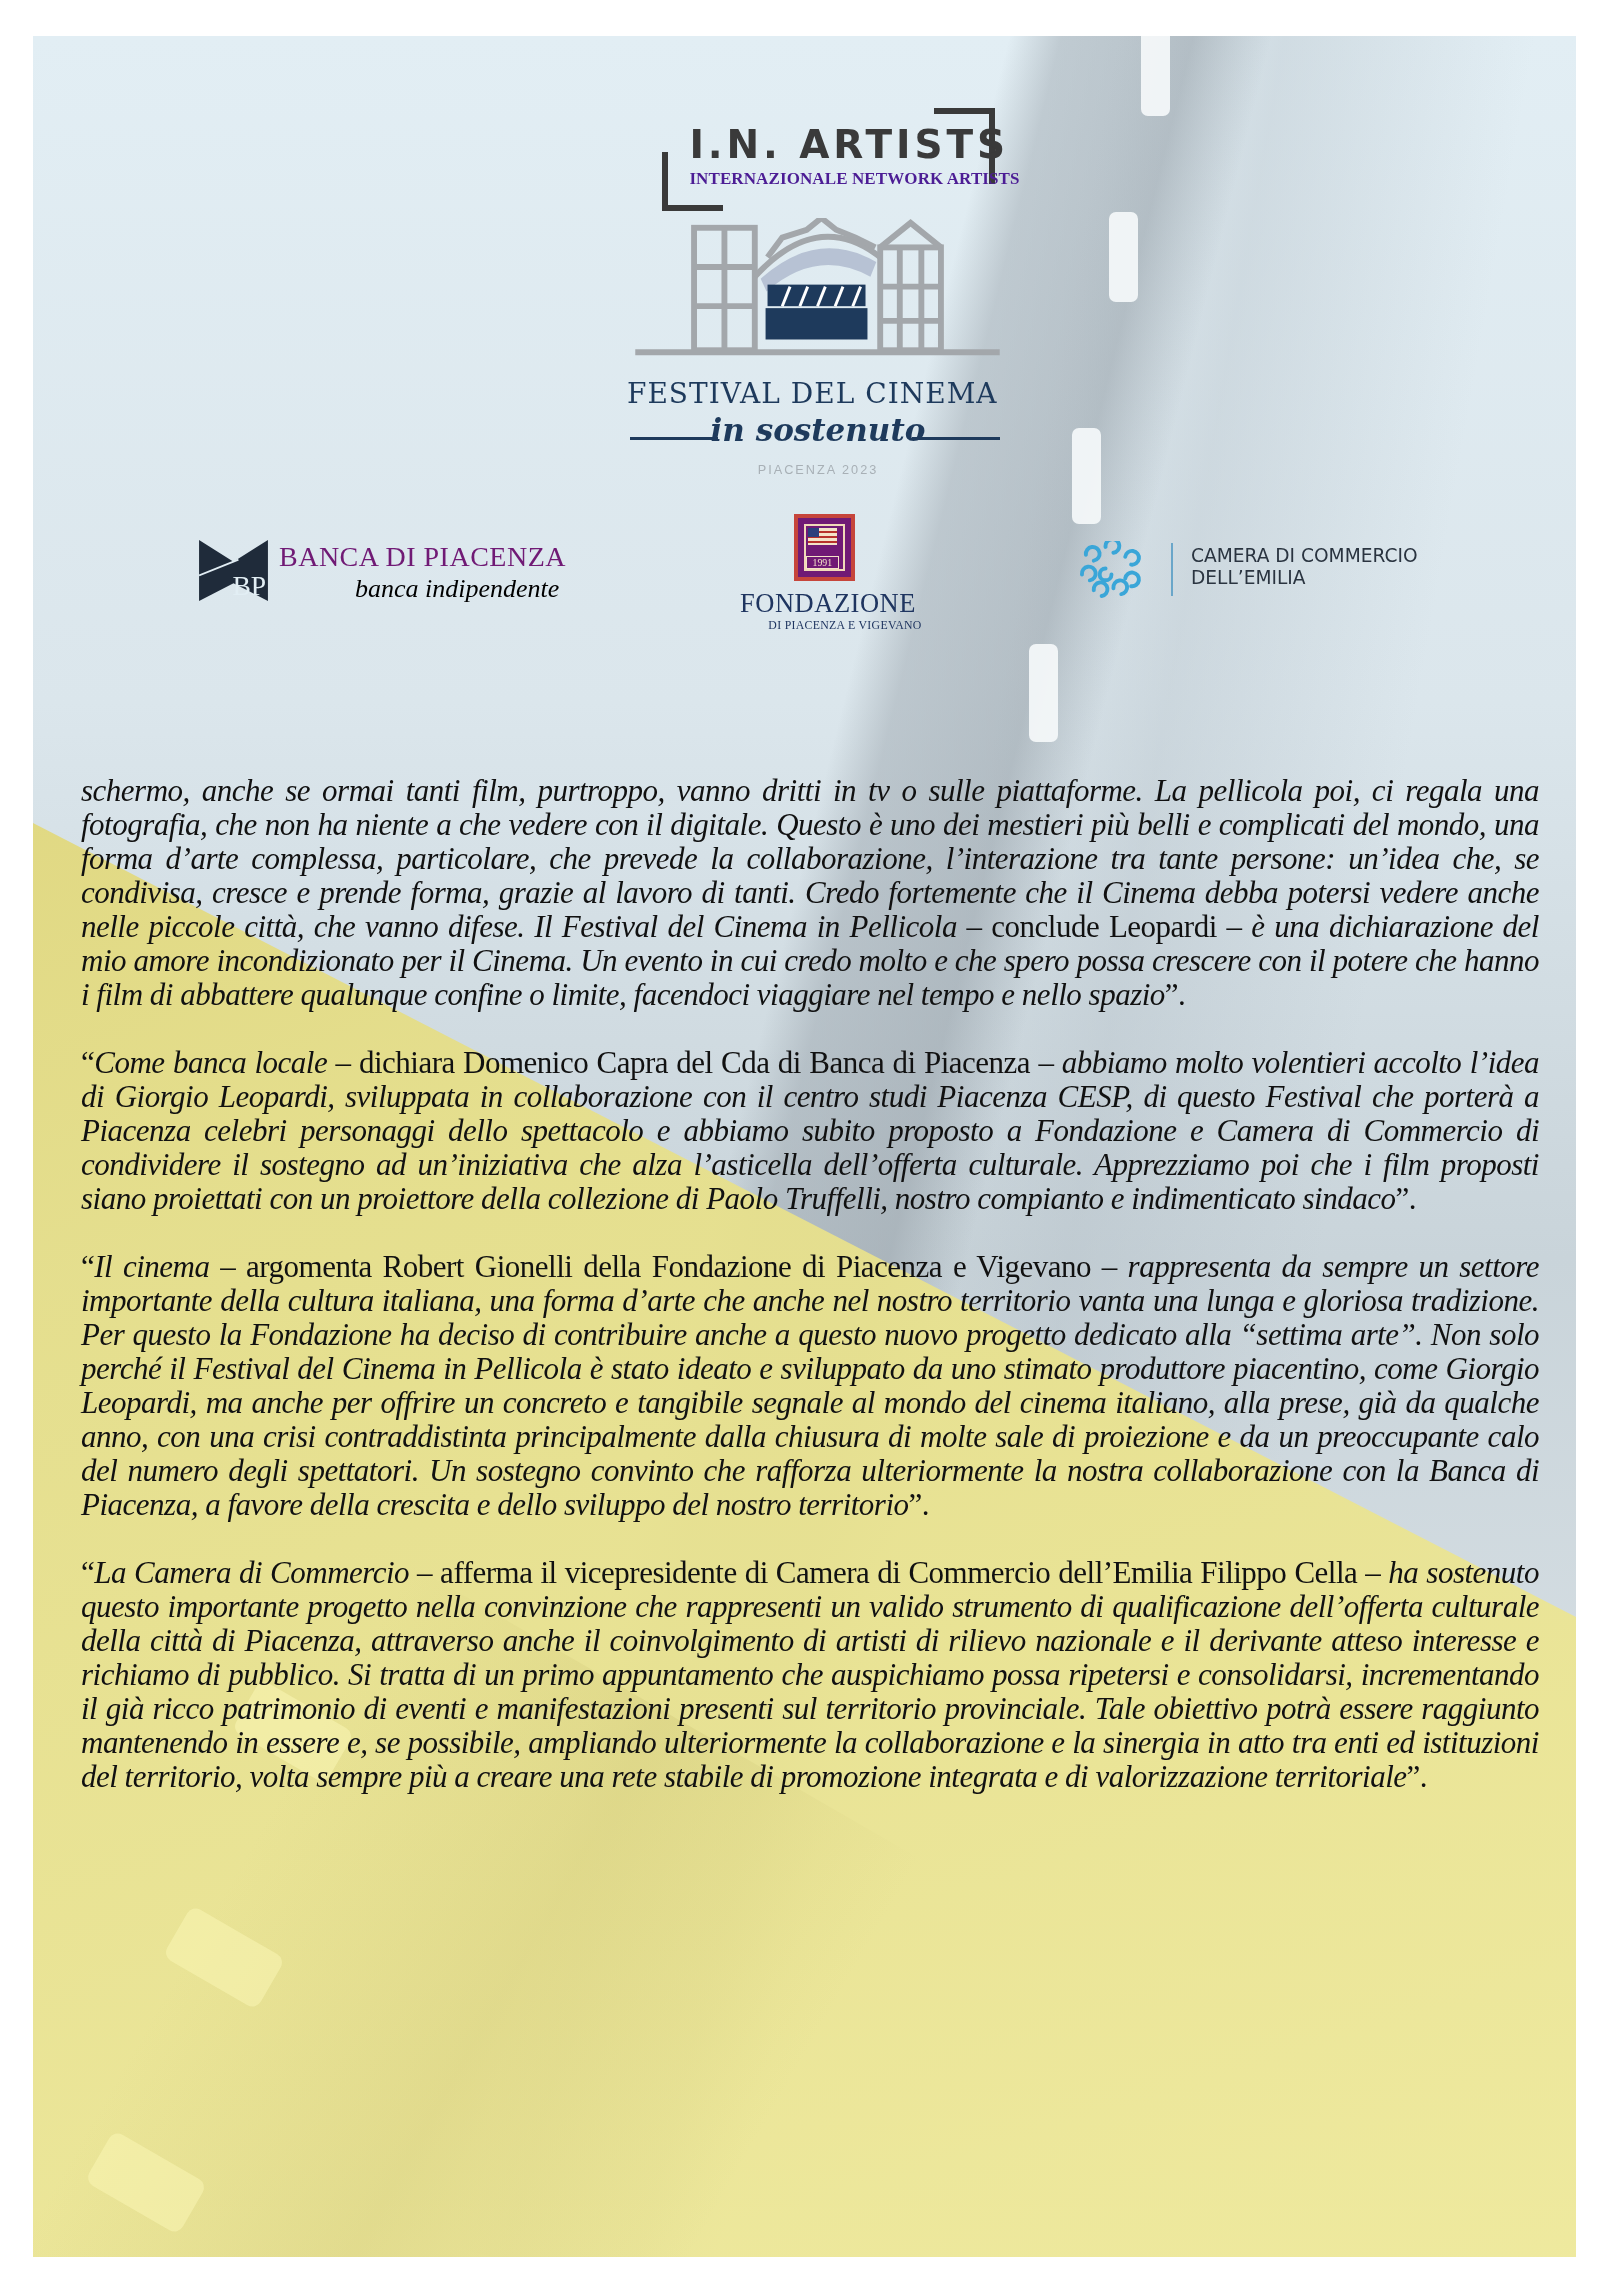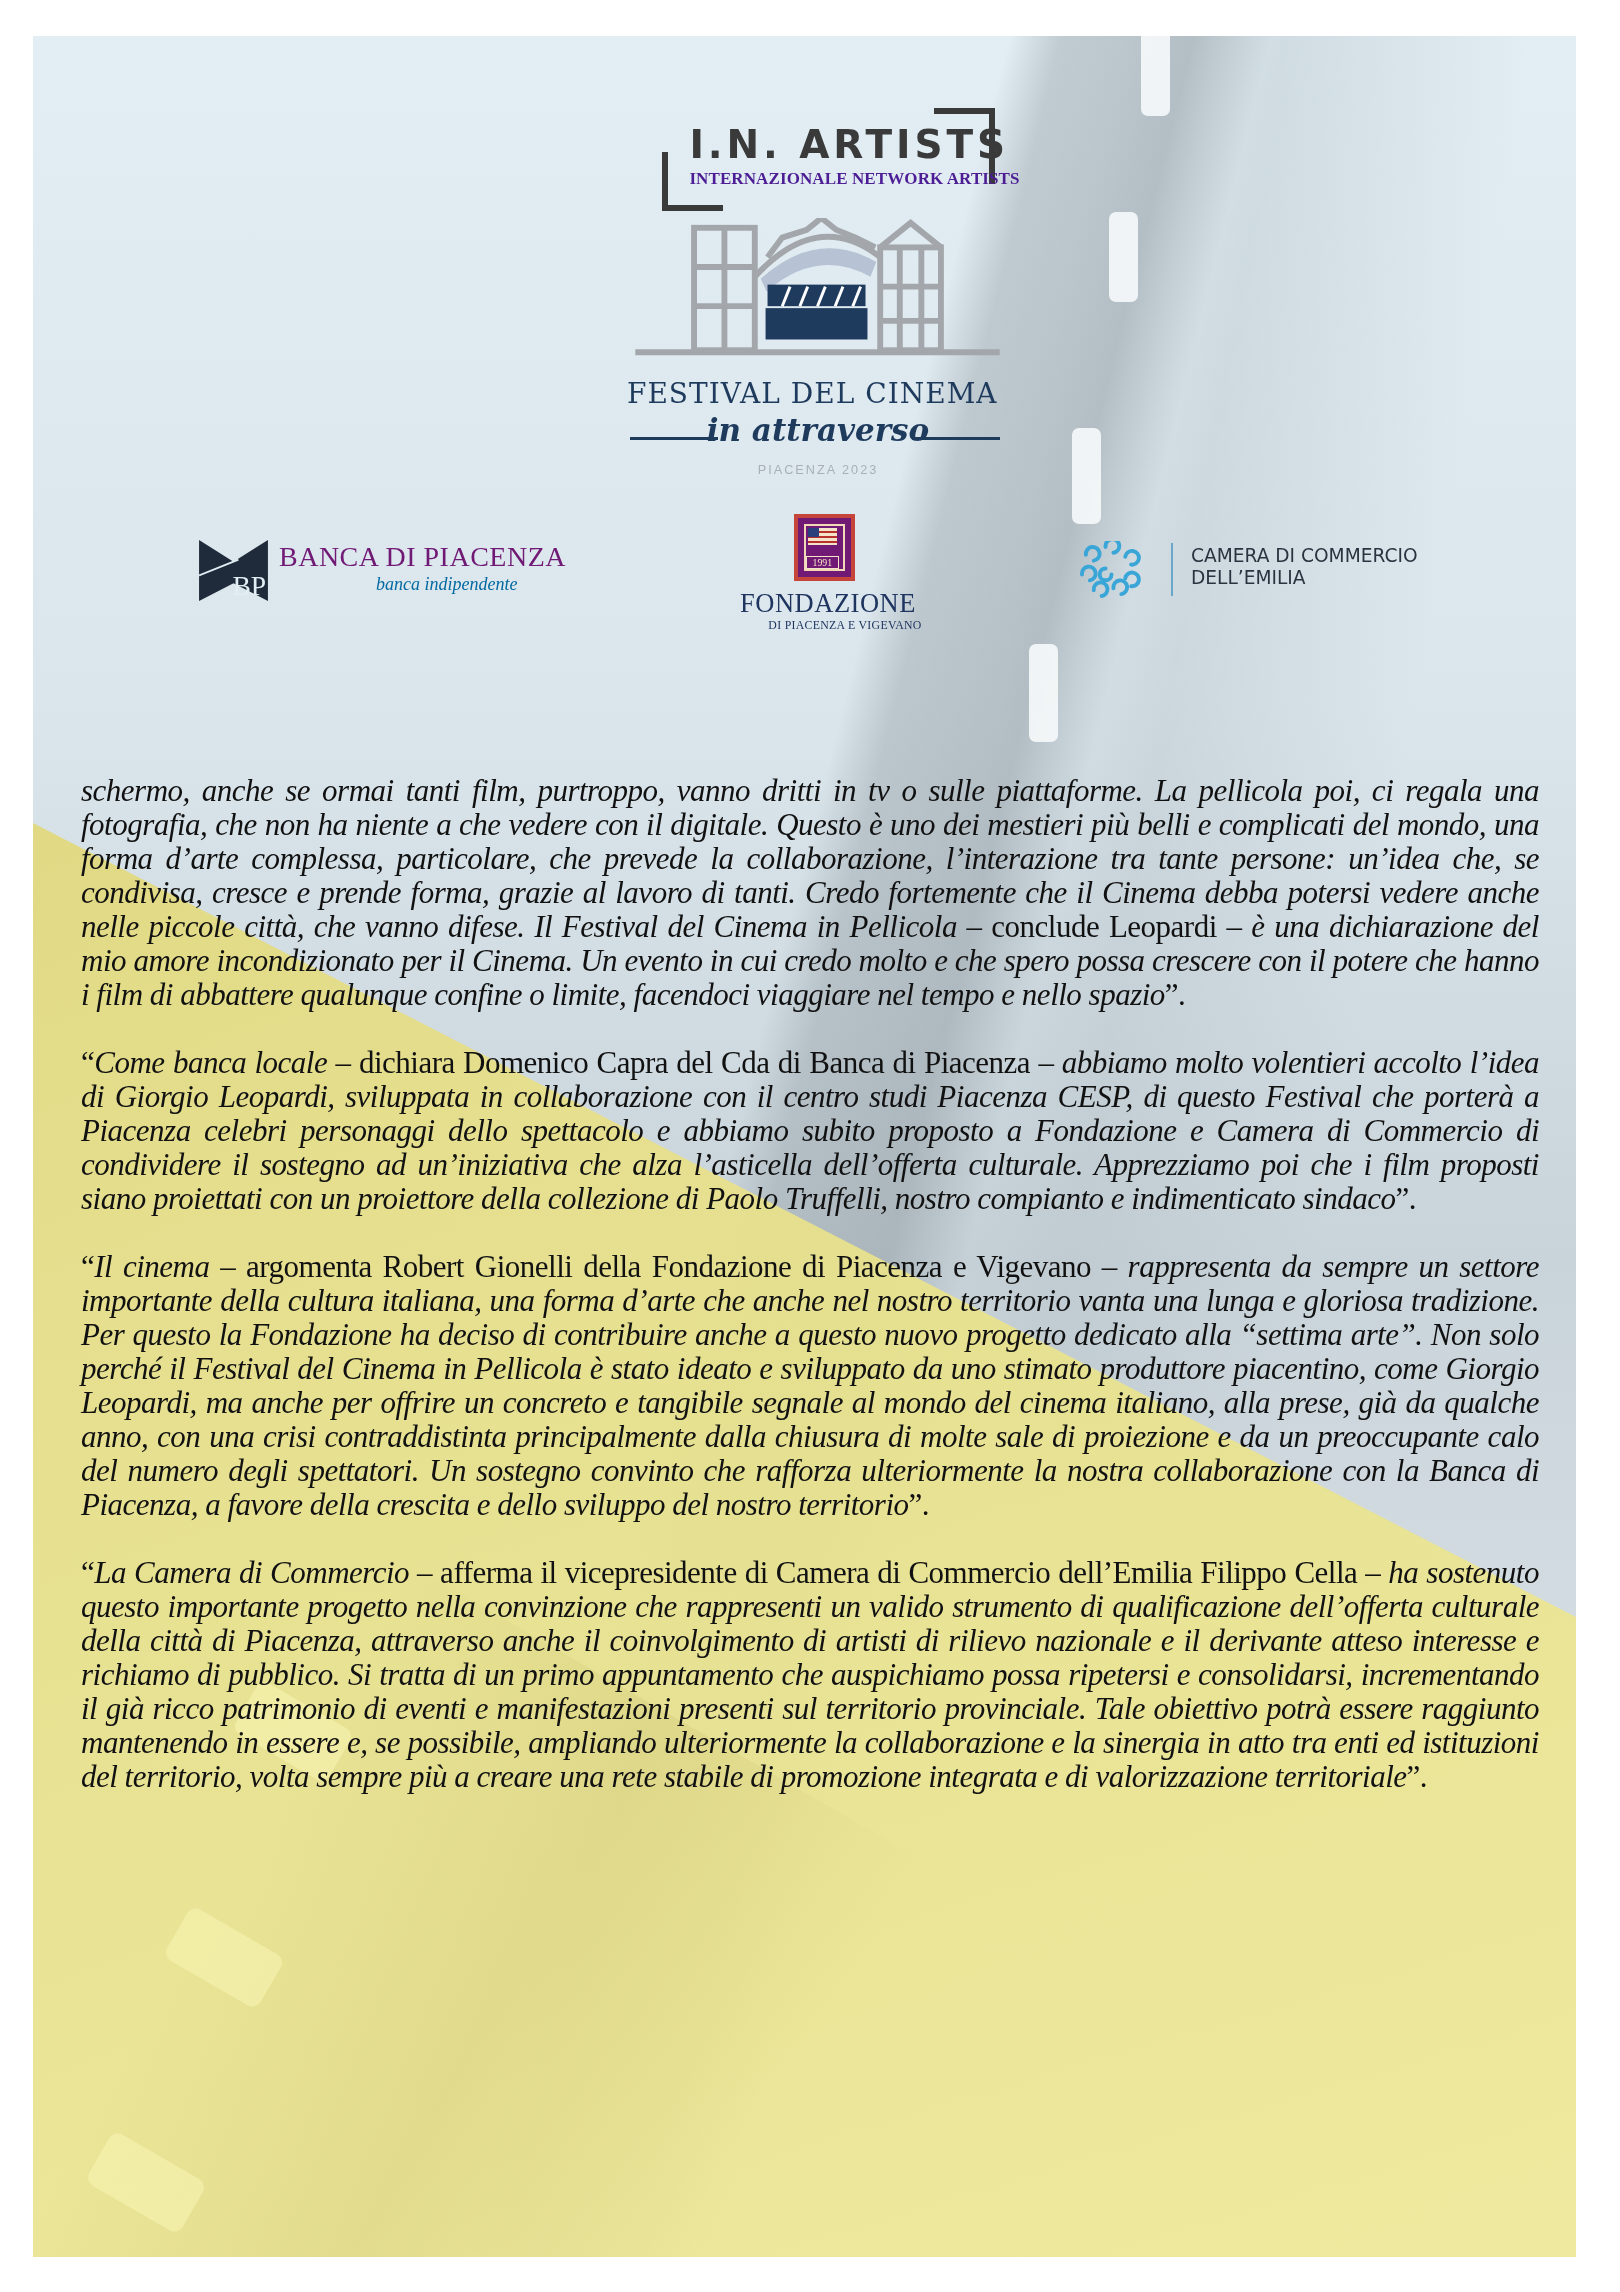--- a/index.html
+++ b/index.html
@@ -80,22 +80,22 @@
     font-family: Liberation Sans, sans-serif; font-size: 12.7px; color: #a8b0b6; letter-spacing: 2px;
   }
 
   .logo-banca { position: absolute; left: 199px; top: 535px; width: 363px; height: 69px; }
   .logo-banca .mark { position: absolute; left: 0; top: 4.9px; width: 69px; height: 61px; }
   .logo-banca .name {
     position: absolute; left: 80px; top: 5.9px; font-family: Liberation Serif, serif;
     font-size: 28px; color: #701a75; white-space: nowrap; letter-spacing: 0.5px;
   }
   .logo-banca .tag {
-    position: absolute; left: 177px; top: 39px; font-family: "Liberation Serif", serif; font-style: italic;
-    font-size: 18px; color: #0369a1; white-space: nowrap;
+    position: absolute; left: 156px; top: 39px; font-family: "Liberation Serif", serif; font-style: italic;
+    font-size: 26px; color: #000000; white-space: nowrap;
   }
 
   .logo-fond { position: absolute; left: 725px; top: 510px; width: 206px; height: 123px; }
   .logo-fond .emblem {
     position: absolute; left: 69px; top: 3.9px; width: 61px; height: 67px; background: #701a75;
     box-sizing: border-box; border: 4.9px solid #c6453b;
   }
   .logo-fond .emblem .inner {
     position: absolute; left: 5.9px; top: 5.9px; right: 5.9px; bottom: 5.9px; border: 2px solid #f1d9b8;
   }
@@ -185,21 +185,21 @@
     <line x1="186" y1="90" x2="194" y2="70"></line>
     <line x1="204" y1="90" x2="212" y2="70"></line>
     <line x1="222" y1="90" x2="230" y2="70"></line>
   </g>
   <rect x="133" y="92" width="104" height="32" fill="#1e3a5c"></rect>
   <line x1="0" y1="137" x2="372" y2="137" stroke="#a3a7ab" stroke-width="6"></line>
 </svg>
 
 <div class="festival-title">FESTIVAL DEL CINEMA</div>
 <div class="festival-line" style="left:630px;"></div>
-<div class="festival-sub">in attraverso</div>
+<div class="festival-sub">in sostenuto</div>
 <div class="festival-line" style="left:912px;"></div>
 <div class="festival-year">PIACENZA 2023</div>
 
 <div class="logo-banca">
   <svg class="mark" viewBox="0 0 70 62">
     <polygon points="0,0 35,22 70,0 70,62 35,44 0,62" fill="#1f2b3a"></polygon>
     <line x1="0" y1="36" x2="40" y2="20" stroke="#e2eef4" stroke-width="2"></line>
     <text x="34" y="56" font-family="Liberation Serif, serif" font-size="28" fill="#e2eef4">BP</text>
   </svg>
   <div class="name">BANCA DI PIACENZA</div>

